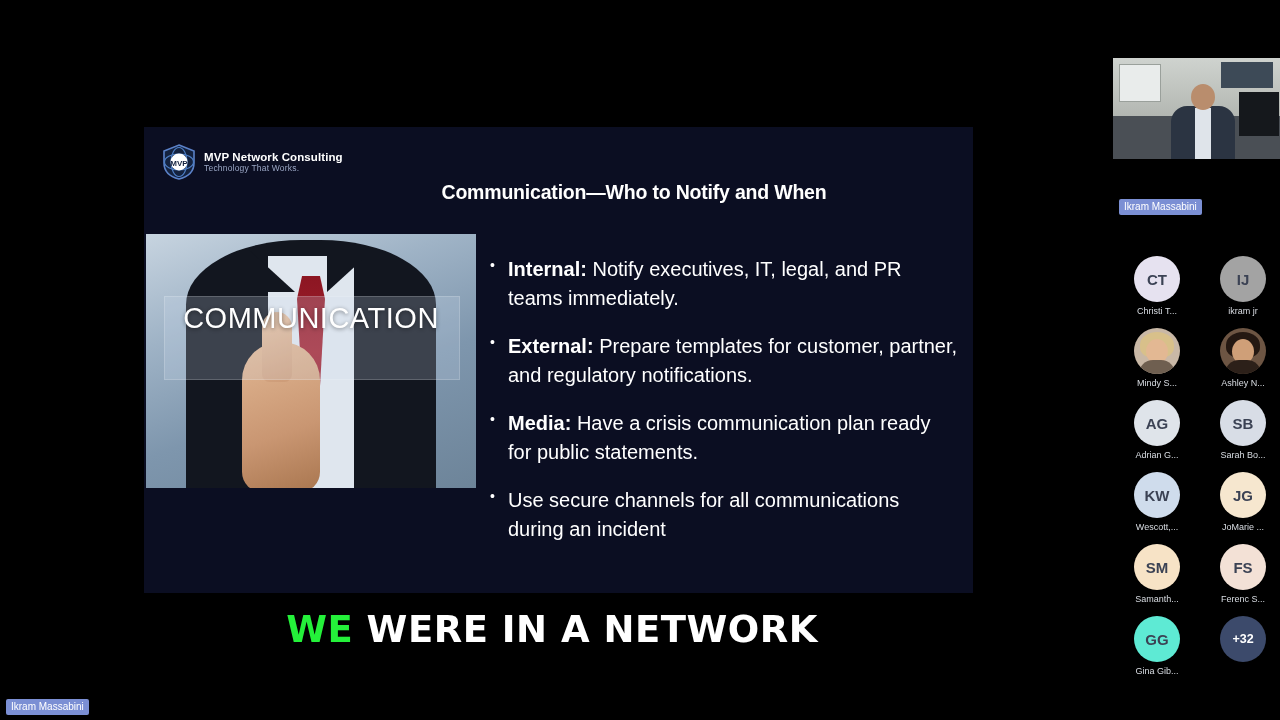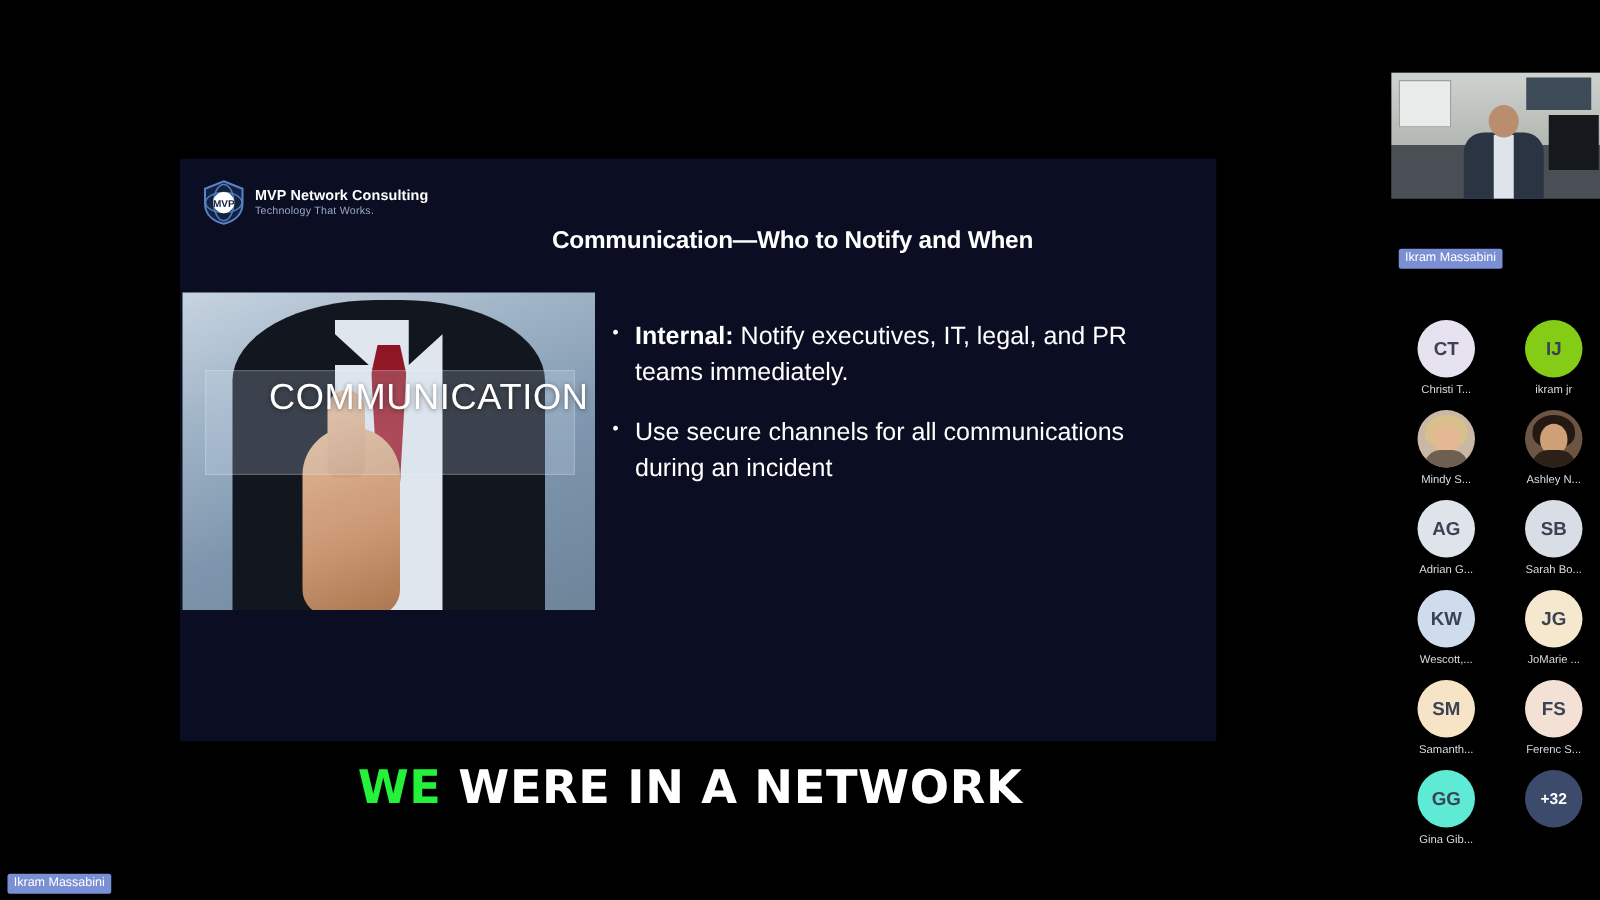--- a/index.html
+++ b/index.html
@@ -155,21 +155,20 @@
     position: absolute;
     left: 0;
     top: 68px;
     width: 330px;
     text-align: center;
     color: #ffffff;
     font-size: 29px;
     font-weight: 500;
     letter-spacing: 0.5px;
     text-shadow: 0 1px 4px rgba(0,0,0,0.45);
-    padding-left: 32px;
   }
   .bullets {
     position: absolute;
     left: 344px;
     top: 128px;
     width: 470px;
   }
   .bullet {
     position: relative;
     padding-left: 20px;
@@ -392,20 +391,26 @@
       <div class="si-finger"></div>
       <div class="si-panel"></div>
       <div class="si-word">COMMUNICATION</div>
     </div>
 
     <div class="bullets">
       <div class="bullet">
         <b>Internal:</b><span> Notify executives, IT, legal, and PR teams immediately.</span>
       </div>
       <div class="bullet">
+        <b>External:</b><span> Prepare templates for customer, partner, and regulatory notifications.</span>
+      </div>
+      <div class="bullet">
+        <b>Media:</b><span> Have a crisis communication plan ready for public statements.</span>
+      </div>
+      <div class="bullet">
         <b></b><span>Use secure channels for all communications during an incident</span>
       </div>
     </div>
   </div>
 
   <div class="caption">
     <span class="hl" style="color: rgb(36, 241, 58);">WE</span><span class="rest"> WERE IN A NETWORK</span>
   </div>
 
   <div class="name-badge" id="badge-bottom">Ikram Massabini</div>
@@ -423,21 +428,21 @@
   </div>
 
   <div class="tiles">
 
     <div class="tile-row">
       <div class="tile">
         <div class="avatar" id="av0" style="background: rgb(230, 226, 240);">CT</div>
         <div class="tile-label">Christi T...</div>
       </div>
       <div class="tile">
-        <div class="avatar" id="av1" style="background: #84cc16;">IJ</div>
+        <div class="avatar" id="av1" style="background: #a3a3a3;">IJ</div>
         <div class="tile-label">ikram jr</div>
       </div>
     </div>
 
     <div class="tile-row">
       <div class="tile">
         <div class="avatar photo-a" id="av2" style="background: rgb(201, 184, 166);">
           <div class="ph-hair" style="background:#d8c08a"></div>
           <div class="ph-face"></div>
           <div class="ph-body" style="background:#6f5f50"></div>

